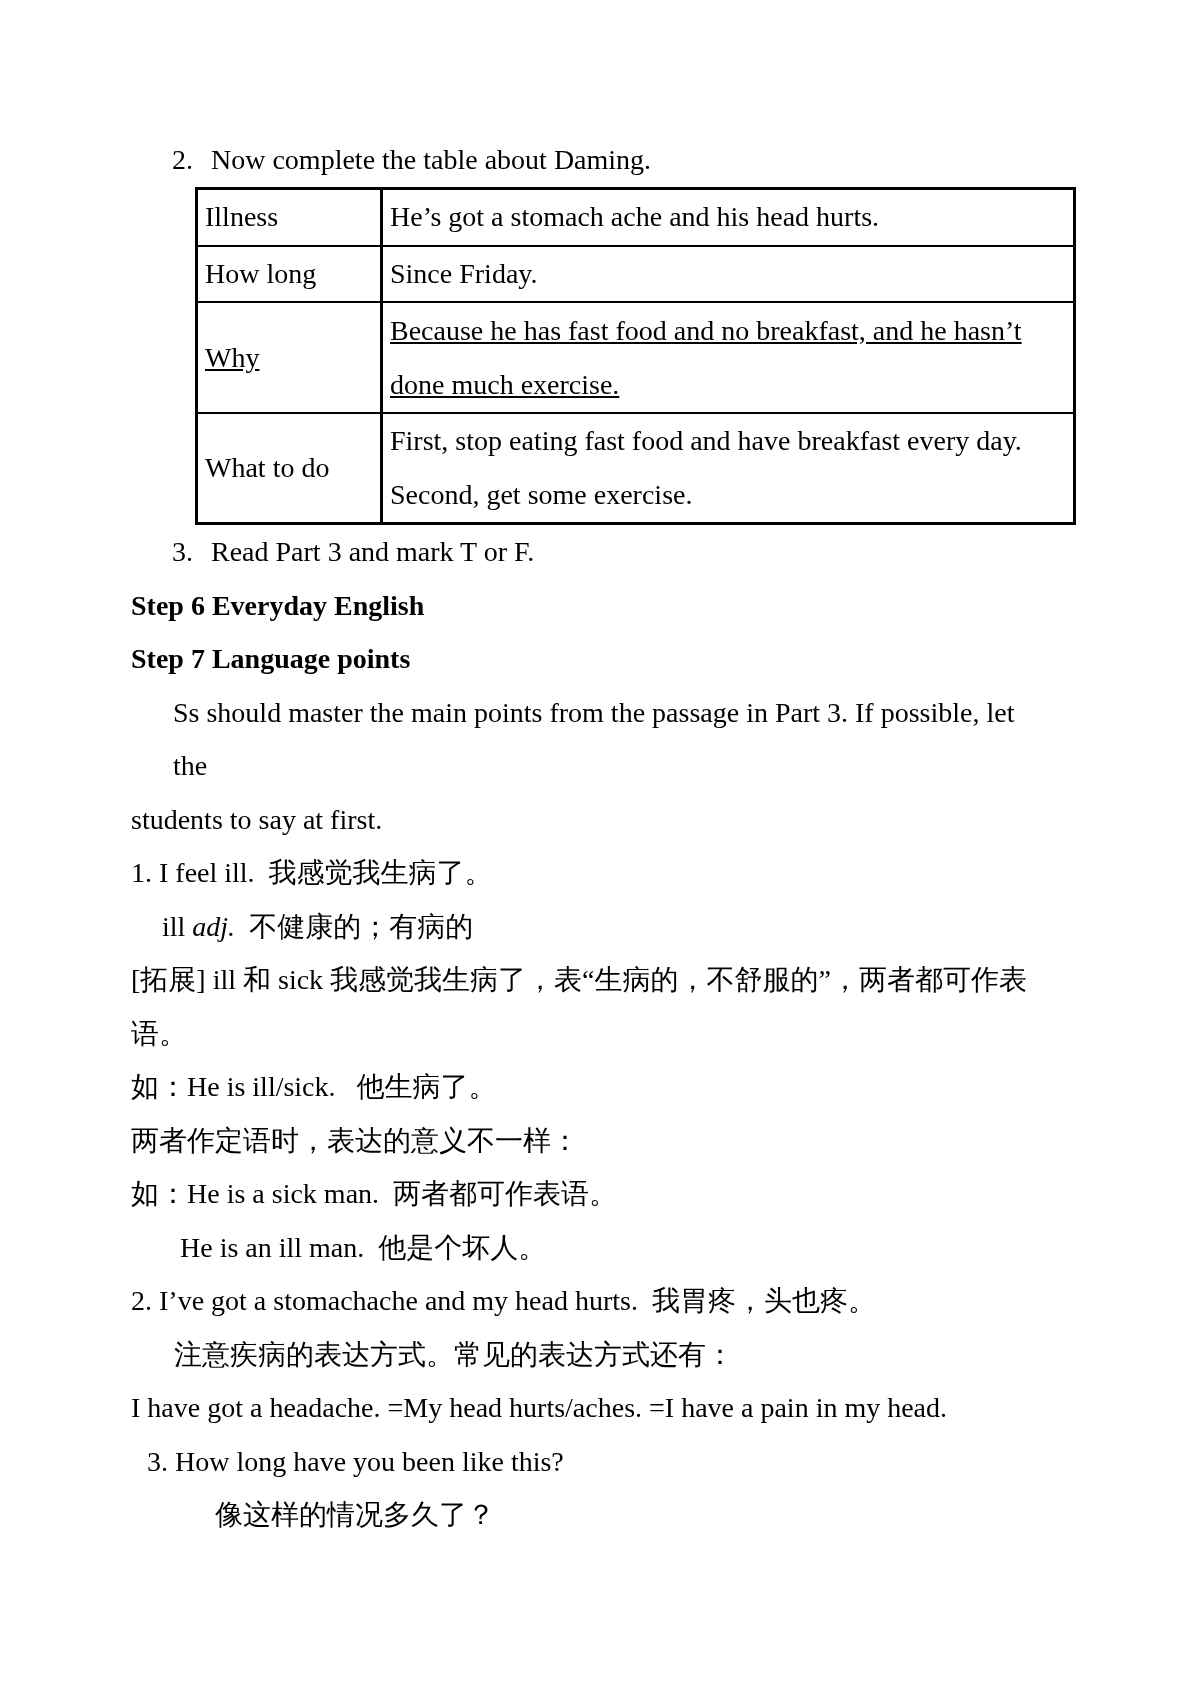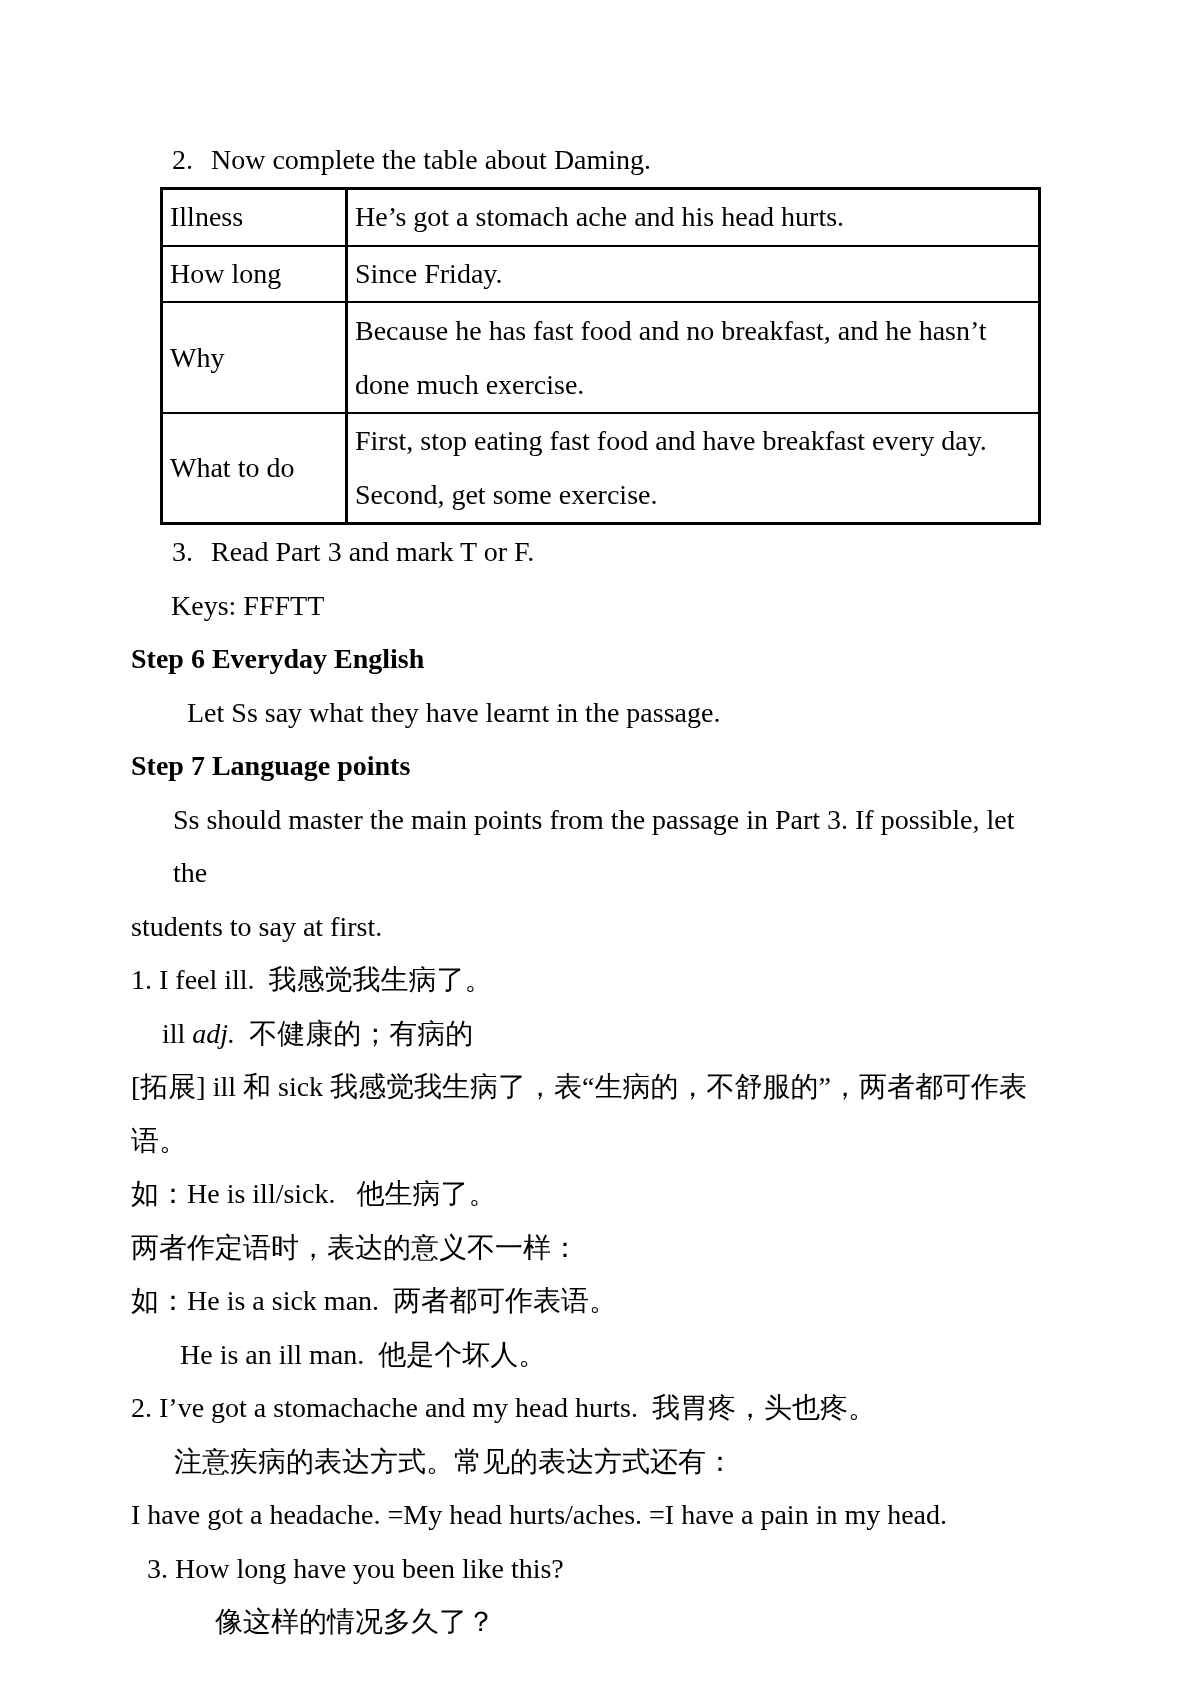--- a/index.html
+++ b/index.html
@@ -36,37 +36,37 @@
   .ind-ill-adj    { padding-left: 31px; }
   .ind-ill-man    { padding-left: 49px; }
   .ind-note       { padding-left: 43px; }
   .ind-howlong    { padding-left: 16px; }
   .ind-xiang      { padding-left: 84px; }
 
   .after-num { margin-left: 18px; }
 
   table.daming {
     border-collapse: collapse;
-    margin-left: 29px;
+    margin-left: 64px;
     width: 881px;
     table-layout: fixed;
     border: 3px solid #000;
   }
   table.daming td {
     border: 2px solid #000;
     vertical-align: middle;
     padding: 0 4px 0 7px;
     line-height: 54px;
     font-size: 28px;
     overflow: hidden;
   }
   table.daming td.label-cell { border-right: 3px solid #000; }
   table.daming tr.r1 { height: 58px; }
   table.daming tr.r2 { height: 54px; }
-  table.daming tr.r3 { height: 111px; }
+  table.daming tr.r3 { height: 111px; text-decoration: underline; }
   table.daming tr.r4 { height: 110px; }
   .cell-line { line-height: 54px; white-space: pre-wrap; }
 </style>
 </head>
 <body>
 
 <div class="page">
 
   <div class="line ind-numbered"><span>2.</span><span class="after-num">Now complete the table about Daming.</span></div>
 
@@ -108,25 +108,23 @@
         <td>
           <div class="cell-line">First, stop eating fast food and have breakfast every day.</div>
           <div class="cell-line">Second, get some exercise.</div>
         </td>
       </tr>
     </tbody>
   </table>
 
   <div class="line ind-numbered"><span>3.</span><span class="after-num">Read Part 3 and mark T or F.</span></div>
 
-  <div class="line ind-keys">Keys: FFFTT</div>
 
   <div class="line bold">Step 6 Everyday English</div>
 
-  <div class="line ind-step-body">Let Ss say what they have learnt in the passage.</div>
 
   <div class="line bold">Step 7 Language points</div>
 
   <div class="line ind-intro">Ss should master the main points from the passage in Part 3. If possible, let the</div>
   <div class="line">students to say at first.</div>
 
   <div class="line">1. I feel ill.  我感觉我生病了。</div>
 
   <div class="line ind-ill-adj"><span>ill </span><span class="it">adj.</span><span>  不健康的；有病的</span></div>
 

